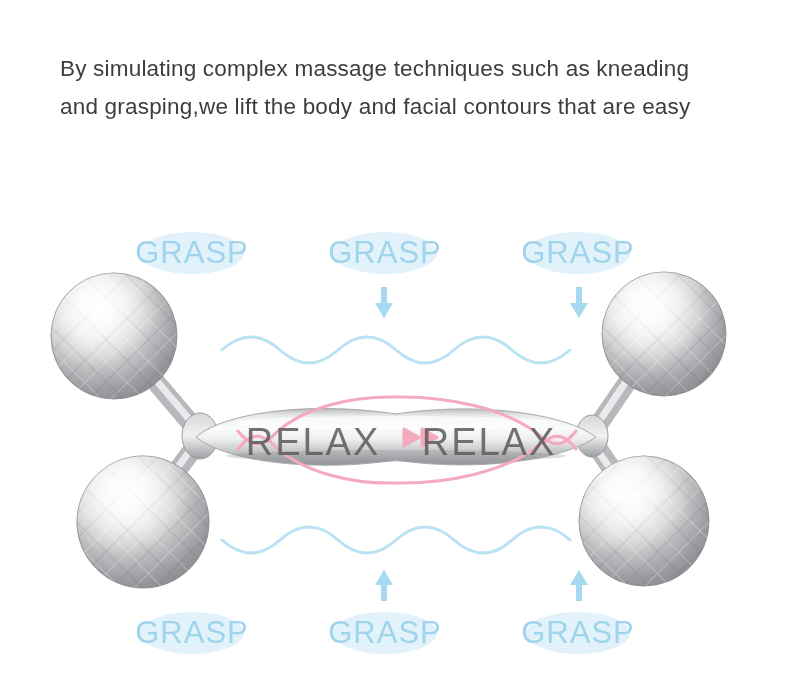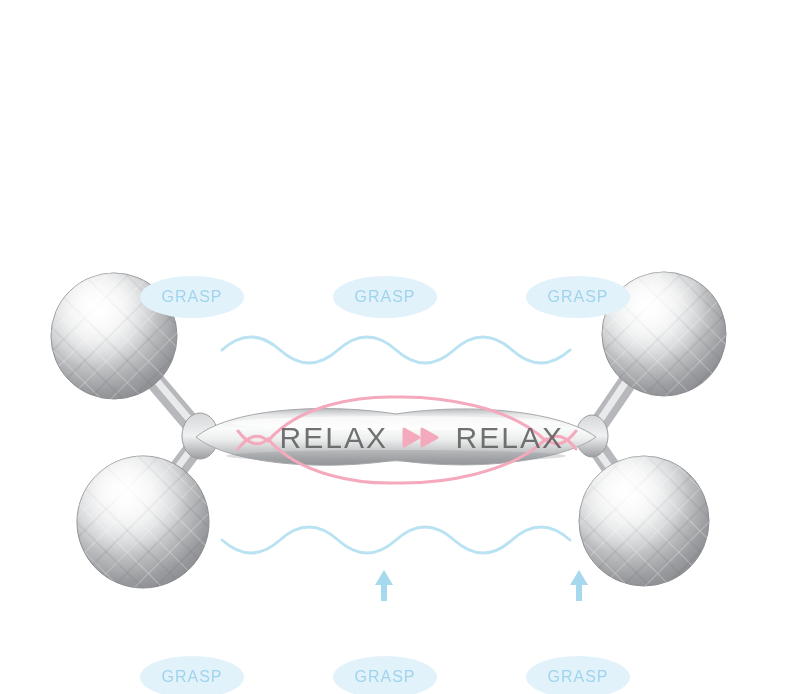--- a/index.html
+++ b/index.html
@@ -10,39 +10,41 @@
   .intro{
     position:absolute;left:60px;top:50px;z-index:3;
     font-size:22.5px;line-height:38px;color:var(--body-text,#3d3d3d);
     white-space:nowrap;letter-spacing:0.2px;
   }
   .art{position:absolute;left:0;top:0;z-index:1;}
   .bubble{
     position:absolute;z-index:4;width:104px;height:42px;border-radius:50%;
     background:var(--bubble-blue,#e2f2fa);color:var(--label-blue,#a0d4ec);
     display:flex;align-items:center;justify-content:center;
-    font-size:16px;letter-spacing:1px;margin-top:44px;
+    font-size:31px;letter-spacing:1px;
   }
   .relax{
-    position:absolute;z-index:4;width:150px;text-align:right;
-    font-size:30px;letter-spacing:2px;color:var(--relax-gray,#5f5f5f);opacity:.88;
+    position:absolute;z-index:4;width:150px;text-align:center;
+    font-size:38px;letter-spacing:2px;color:var(--relax-gray,#5f5f5f);opacity:.88;
   }
   .wave-blue{stroke:var(--wave-blue,#b9e2f3);stroke-width:3;fill:none;stroke-linecap:round;}
   .wave-pink{stroke:var(--wave-pink,#f4a9bc);stroke-width:3;fill:none;stroke-linecap:round;}
   .arrow{fill:var(--arrow-blue,#a6d8ee);}
   .chev{fill:var(--wave-pink,#f4a9bc);stroke:var(--wave-pink,#f4a9bc);stroke-width:3;stroke-linejoin:round;}
   .stem{stroke:#b6b8bb;stroke-width:19;stroke-linecap:round;fill:none;}
   .stem-hi{stroke:#e9eaeb;stroke-width:7;stroke-linecap:round;fill:none;}
 </style>
 </head>
 <body>
 
 <div class="stage">
 
   <div class="intro">
+    <div>By simulating complex massage techniques such as kneading</div>
+    <div>and grasping,we lift the body and facial contours that are easy</div>
   </div>
 
   <svg class="art" width="790" height="694" viewBox="0 0 790 694">
     <defs>
       <radialGradient id="ballGrad" cx="0.38" cy="0.30" r="0.85">
         <stop offset="0" stop-color="#ffffff"></stop>
         <stop offset="0.25" stop-color="#e9eaeb"></stop>
         <stop offset="0.5" stop-color="#c6c8ca"></stop>
         <stop offset="0.75" stop-color="#9a9c9f"></stop>
         <stop offset="1" stop-color="#7e8083"></stop>

